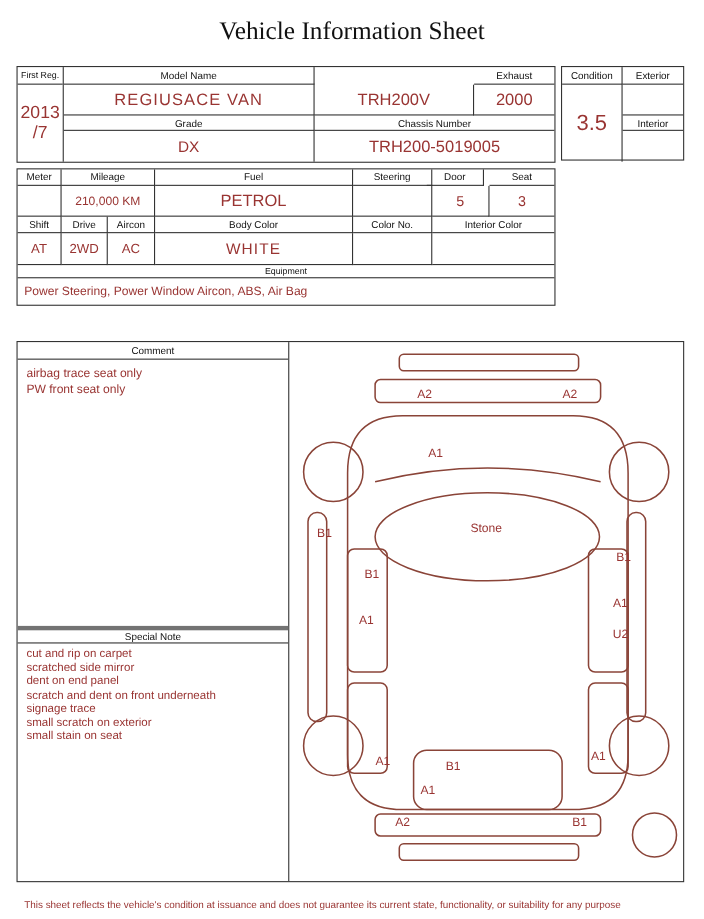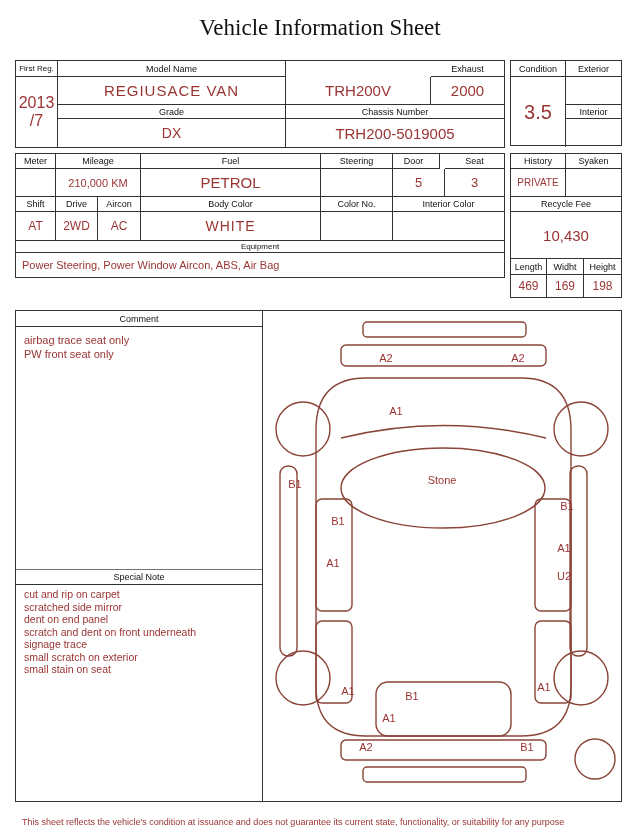--- a/index.html
+++ b/index.html
@@ -3,21 +3,21 @@
 <meta charset="utf-8">
 <style>
   html,body{margin:0;padding:0;background:#fff;}
   .sheet{position:relative;width:640px;height:835px;background:#fff;overflow:hidden;
          font-family:"Liberation Sans",sans-serif;color:#111;}
   .c{position:absolute;box-sizing:border-box;}
   .f{display:flex;align-items:center;justify-content:center;text-align:center;}
   .tbl{border:1px solid #333;}
   .br{border-right:1px solid #333;}
   .bb{border-bottom:1px solid #333;}
-  .bt{border-top:1px solid #737373;}
+  .bt{border-top:4px solid #737373;}
   .lbl{font-size:9px;color:#111;}
   .lbl-s{font-size:8px;color:#111;}
   .val{color:#993432;}
   .pre{white-space:pre-line;line-height:1.15;}
   .left{justify-content:flex-start;text-align:left;}
   .line{font-size:10.5px;line-height:12.5px;padding-left:8px;color:#993432;}
   .title{font-family:"Liberation Serif",serif;font-size:23px;color:#111;}
 </style>
 </head>
 <body>
@@ -77,34 +77,20 @@
     <div class="c f val br bb" style="left:40px;top:58px;width:42px;height:29px;font-size:12px;">2WD</div>
     <div class="c f val br bb" style="left:82px;top:58px;width:43px;height:29px;font-size:12px;">AC</div>
     <div class="c f val br bb" style="left:125px;top:58px;width:180px;height:29px;font-size:14px;letter-spacing:1px;">WHITE</div>
     <div class="c br bb" style="left:305px;top:58px;width:72px;height:29px;"></div>
     <div class="c bb" style="left:377px;top:58px;width:111px;height:29px;"></div>
 
     <div class="c f lbl-s bb" style="left:0;top:87px;width:488px;height:12px;">Equipment</div>
     <div class="c f val left" style="left:0;top:99px;width:488px;height:24px;font-size:11px;padding-left:6px;">Power Steering, Power Window  Aircon, ABS, Air Bag</div>
   </div>
 
-  <div class="c tbl" style="left:510px;top:153px;width:112px;height:145px;">
-    <div class="c f lbl br bb" style="left:0;top:0;width:55px;height:15px;">History</div>
-    <div class="c f lbl bb" style="left:55px;top:0;width:55px;height:15px;">Syaken</div>
-    <div class="c f val br bb" style="left:0;top:15px;width:55px;height:28px;font-size:10px;">PRIVATE</div>
-    <div class="c bb" style="left:55px;top:15px;width:55px;height:28px;"></div>
-    <div class="c f lbl bb" style="left:0;top:43px;width:110px;height:15px;">Recycle Fee</div>
-    <div class="c f val bb" style="left:0;top:58px;width:110px;height:47px;font-size:15px;">10,430</div>
-    <div class="c f lbl br bb" style="left:0;top:105px;width:36px;height:16px;">Length</div>
-    <div class="c f lbl br bb" style="left:36px;top:105px;width:37px;height:16px;">Widht</div>
-    <div class="c f lbl bb" style="left:73px;top:105px;width:37px;height:16px;">Height</div>
-    <div class="c f val br" style="left:0;top:121px;width:36px;height:22px;font-size:12px;">469</div>
-    <div class="c f val br" style="left:36px;top:121px;width:37px;height:22px;font-size:12px;">169</div>
-    <div class="c f val" style="left:73px;top:121px;width:37px;height:22px;font-size:12px;">198</div>
-  </div>
 
   <div class="c tbl" style="left:15px;top:310px;width:607px;height:492px;">
     <div class="c br" style="left:0;top:0;width:247px;height:490px;">
       <div class="c f lbl bb" style="left:0;top:0;width:246px;height:16px;">Comment</div>
       <div class="c" style="left:0;top:22px;width:246px;">
         <div class="line" style="font-size:11px;line-height:14px;">airbag trace seat only</div>
         <div class="line" style="font-size:11px;line-height:14px;">PW front seat only</div>
       </div>
       <div class="c f lbl bt bb" style="left:0;top:258px;width:246px;height:16px;">Special Note</div>
       <div class="c" style="left:0;top:277px;width:246px;">

